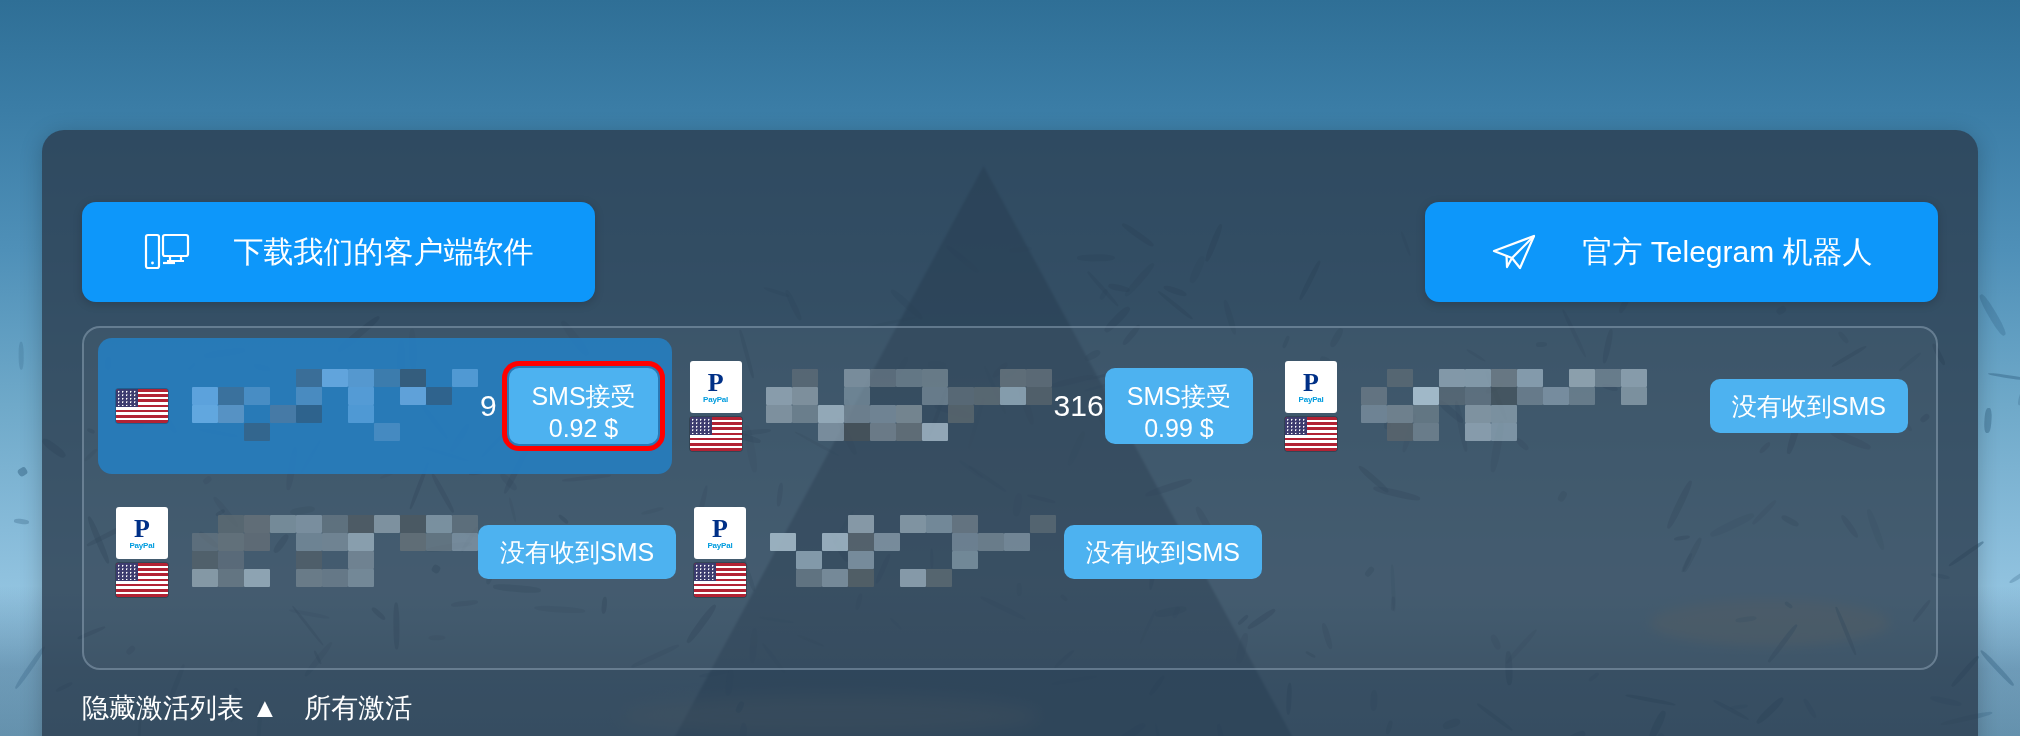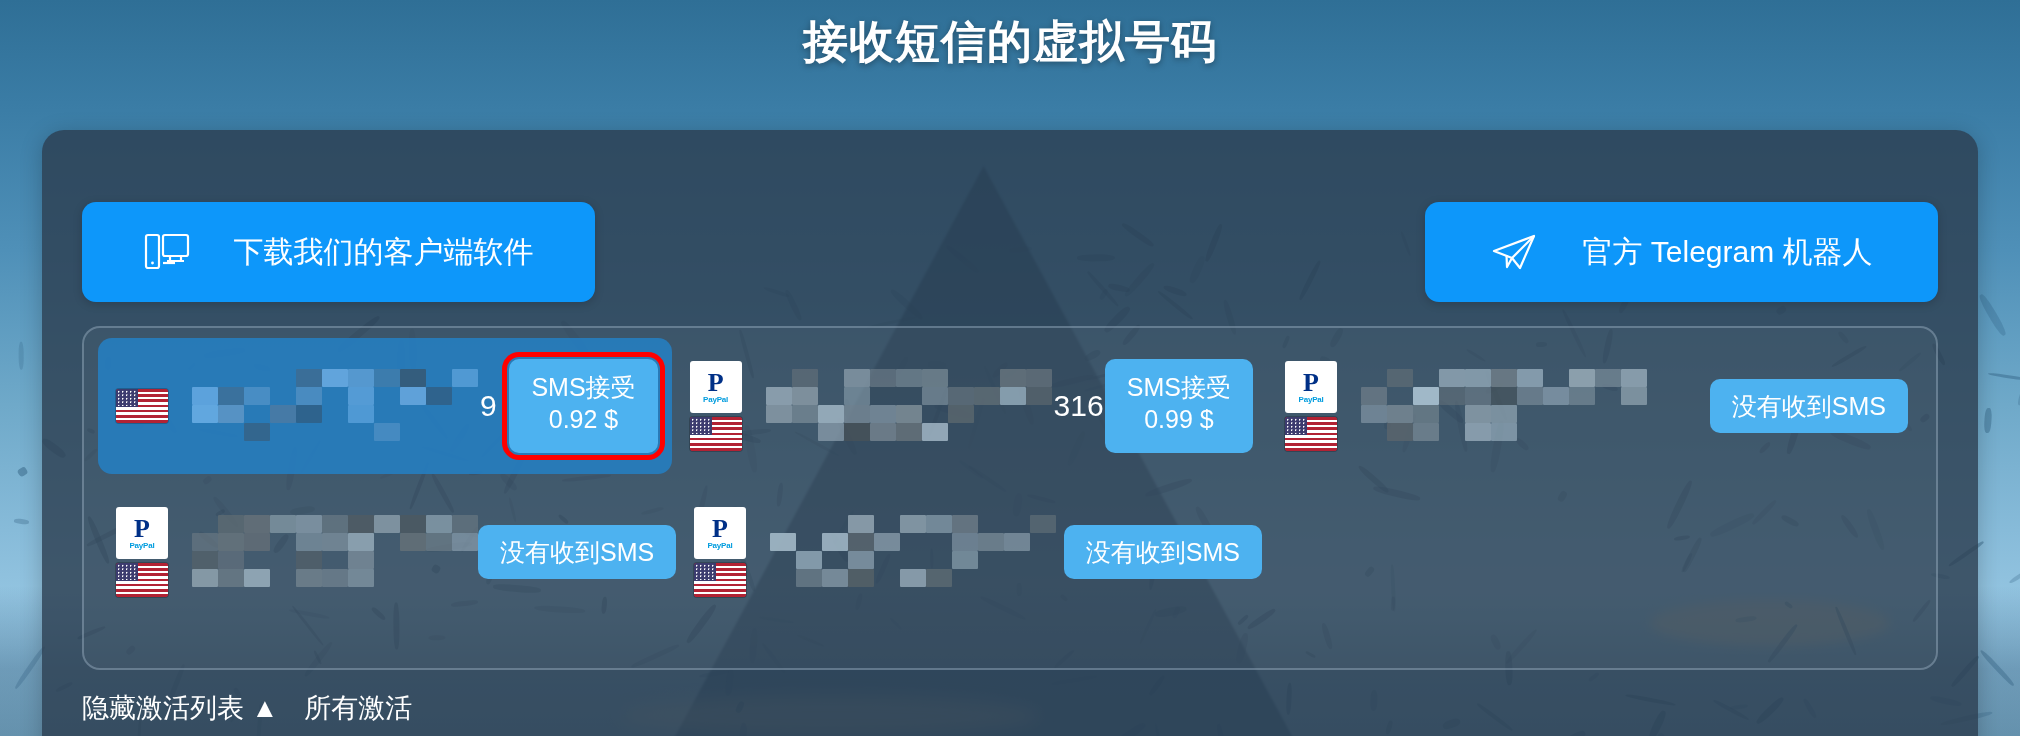--- a/index.html
+++ b/index.html
@@ -242,21 +242,21 @@
     cursor: pointer;
     color: #ffffff;
     background: #4db2f0;
     border-radius: 10px;
     font-size: 25px;
     line-height: 1.28;
     text-align: center;
     white-space: nowrap;
   }
   .act-btn.accept {
-    padding: 12px 22px 18px;
+    padding: 12px 22px 0;
     min-width: 148px;
     text-align: center;
   }
   .act-btn.accept .price { display: block; }
   .act-btn.nosms {
     padding: 11px 22px;
   }
   .act-btn.highlighted {
     outline: 5px solid #ff0000;
     outline-offset: 2px;
@@ -542,21 +542,20 @@
         <div class="twig" style="width: 49.9029px; height: 3.26749px; left: 282.896px; top: 624.09px; transform: rotate(231.968deg); opacity: 0.6;"></div>
         <div class="twig" style="width: 28.8205px; height: 3.84295px; left: 1026.59px; top: 497.049px; transform: rotate(194.379deg); opacity: 0.66;"></div>
         <div class="twig" style="width: 22.7174px; height: 4.48578px; left: 641.15px; top: 509.438px; transform: rotate(345.694deg); opacity: 0.35;"></div>
         <div class="twig" style="width: 8.83098px; height: 6.06601px; left: 202.817px; top: 477.305px; transform: rotate(140.198deg); opacity: 0.43;"></div>
         <div class="twig" style="width: 39.6885px; height: 3.05758px; left: 1083.65px; top: 383.638px; transform: rotate(344.348deg); opacity: 0.41;"></div>
         <div class="twig" style="width: 48.4432px; height: 6.50608px; left: 713.004px; top: 432.138px; transform: rotate(195.794deg); opacity: 0.68;"></div>
         <div class="twig" style="width: 31.8401px; height: 5.20427px; left: 866.756px; top: 566.285px; transform: rotate(113.924deg); opacity: 0.6;"></div>
       </div>
   </div>
 
-  <h1 class="page-title">接收短信的虚拟号码</h1>
 
   <div class="main-panel">
 
     <div class="btn-row">
 
       <button class="big-btn right">
         <span class="icon">
           <svg width="48" height="42" viewBox="0 0 48 42" fill="none" stroke="#ffffff" stroke-width="2.2" stroke-linejoin="round">
             <path d="M4 20 L44 5 L30 37 L22 27 Z"></path>
             <path d="M22 27 L44 5"></path>

